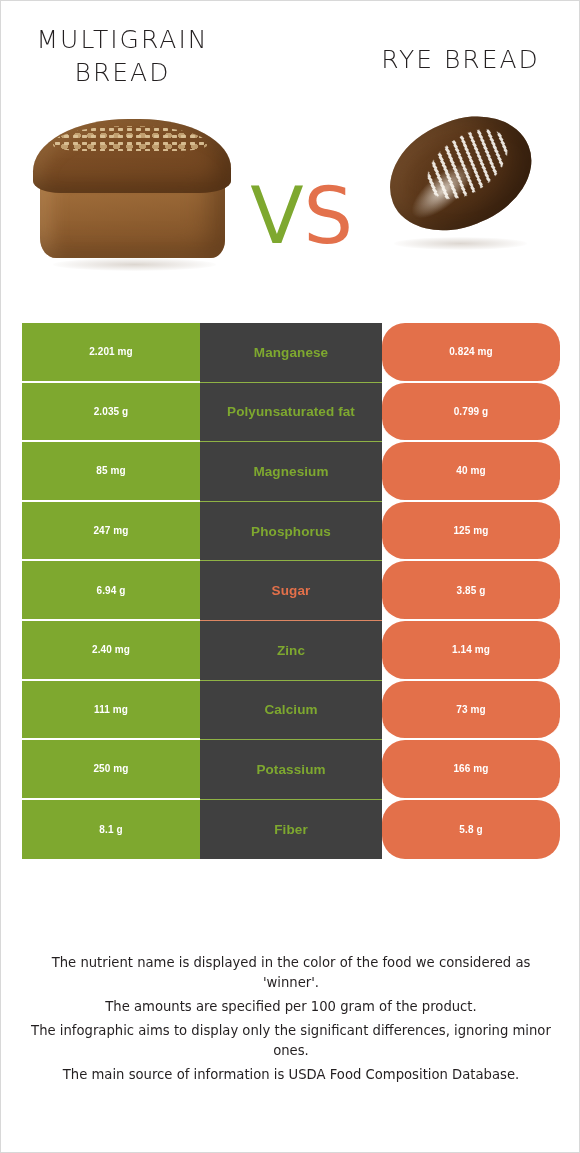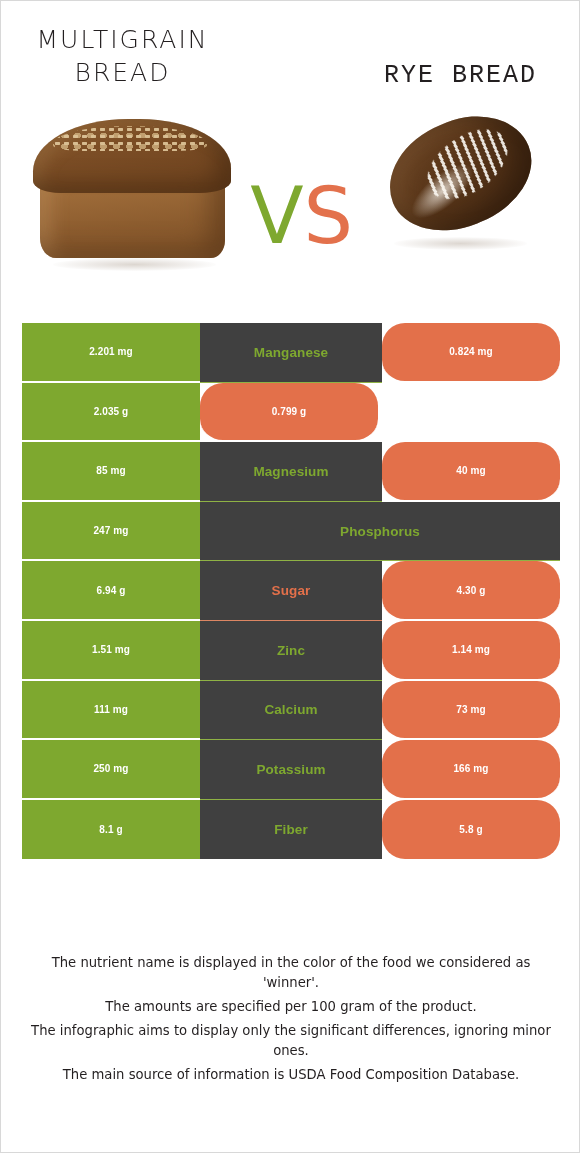--- a/index.html
+++ b/index.html
@@ -31,21 +31,21 @@
     color: #231f20;
     font-family: "DejaVu Sans", sans-serif;
     font-weight: 300;
     font-size: 25px;
     letter-spacing: 2.0px;
     line-height: 1.32;
     text-transform: uppercase;
     white-space: pre-line;
   }
   .title-left  { left: 14px;  top: 22px; width: 215px; }
-  .title-right { left: 352px; top: 58px; width: 215px; font-family: Liberation Mono, monospace; }
+  .title-right { left: 352px; top: 42px; width: 215px; }
 
   .vs-wrap {
     position: absolute;
     left: 228px;
     top: 170px;
     width: 124px;
     height: 90px;
     font-family: "DejaVu Sans", sans-serif;
     font-weight: 400;
     font-size: 78px;
@@ -217,38 +217,40 @@
   </div>
 
   <div class="table" id="nutrient-table">
       <div class="row">
         <div class="cell cell-left">2.201 mg</div>
         <div class="cell cell-mid mid-green">Manganese</div>
         <div class="cell cell-right">0.824 mg</div>
       </div>
       <div class="row">
         <div class="cell cell-left">2.035 g</div>
+        <div class="cell cell-mid mid-green">Polyunsaturated fat</div>
         <div class="cell cell-right">0.799 g</div>
       </div>
       <div class="row">
         <div class="cell cell-left">85 mg</div>
         <div class="cell cell-mid mid-green">Magnesium</div>
         <div class="cell cell-right">40 mg</div>
       </div>
       <div class="row">
         <div class="cell cell-left">247 mg</div>
         <div class="cell cell-mid mid-green">Phosphorus</div>
+        <div class="cell cell-right">125 mg</div>
       </div>
       <div class="row">
         <div class="cell cell-left">6.94 g</div>
         <div class="cell cell-mid mid-orange">Sugar</div>
-        <div class="cell cell-right">4.30 g</div>
-      </div>
-      <div class="row">
-        <div class="cell cell-left">1.51 mg</div>
+        <div class="cell cell-right">3.85 g</div>
+      </div>
+      <div class="row">
+        <div class="cell cell-left">2.40 mg</div>
         <div class="cell cell-mid mid-green">Zinc</div>
         <div class="cell cell-right">1.14 mg</div>
       </div>
       <div class="row">
         <div class="cell cell-left">111 mg</div>
         <div class="cell cell-mid mid-green">Calcium</div>
         <div class="cell cell-right">73 mg</div>
       </div>
       <div class="row">
         <div class="cell cell-left">250 mg</div>

